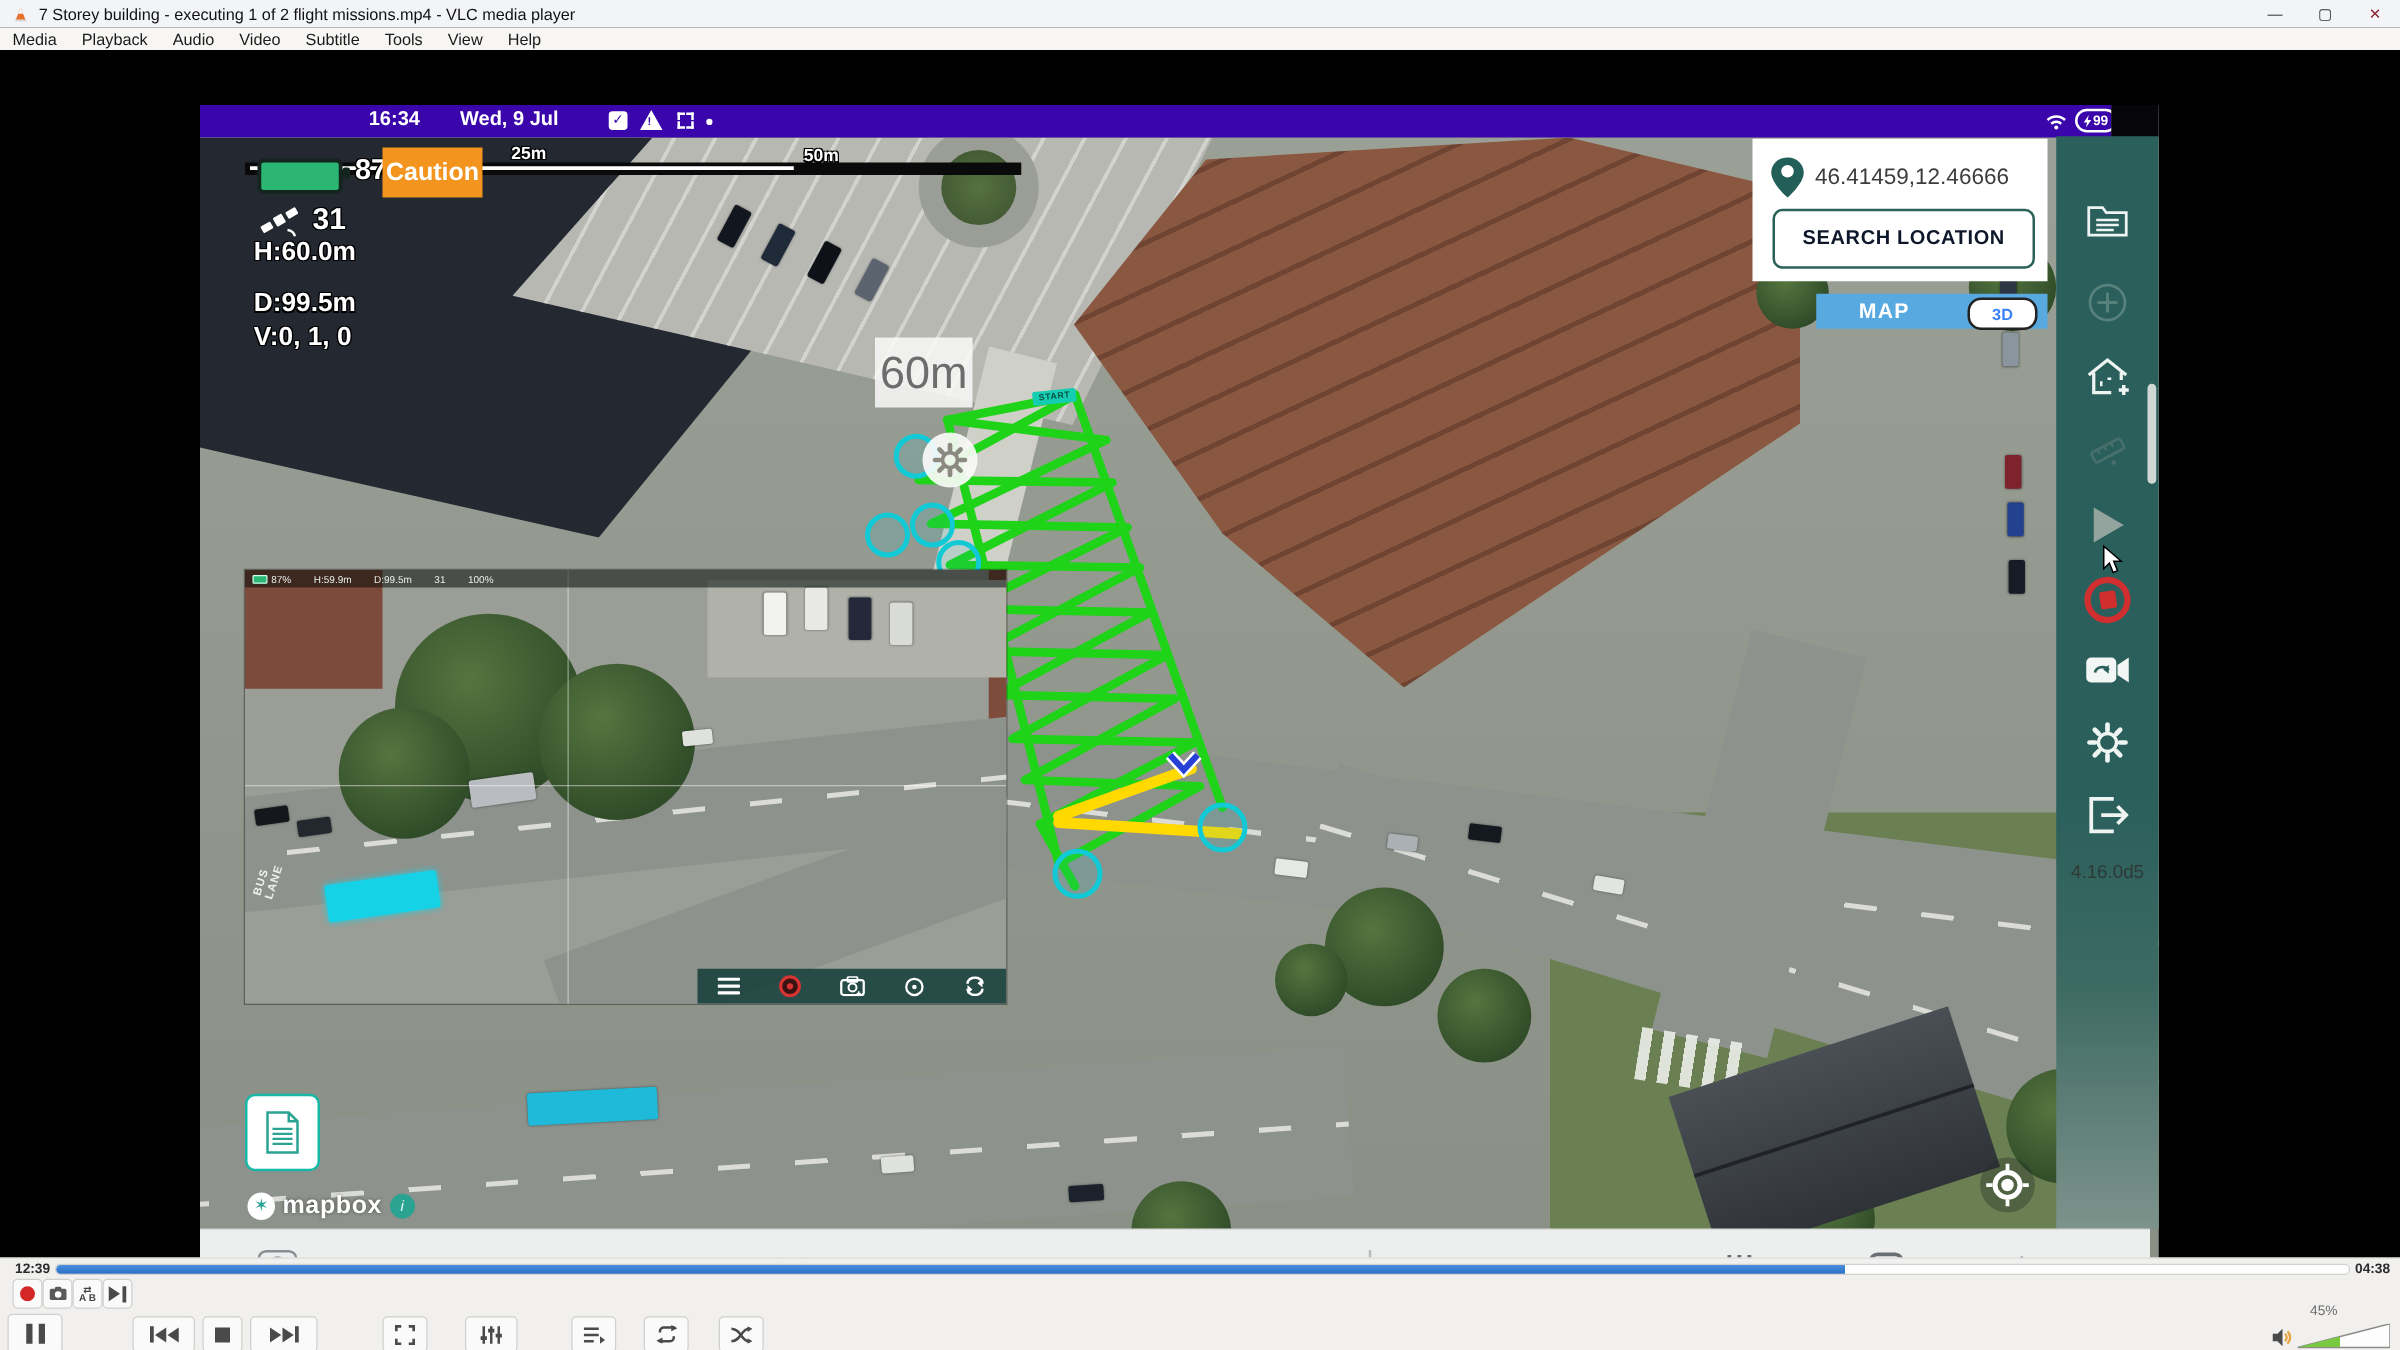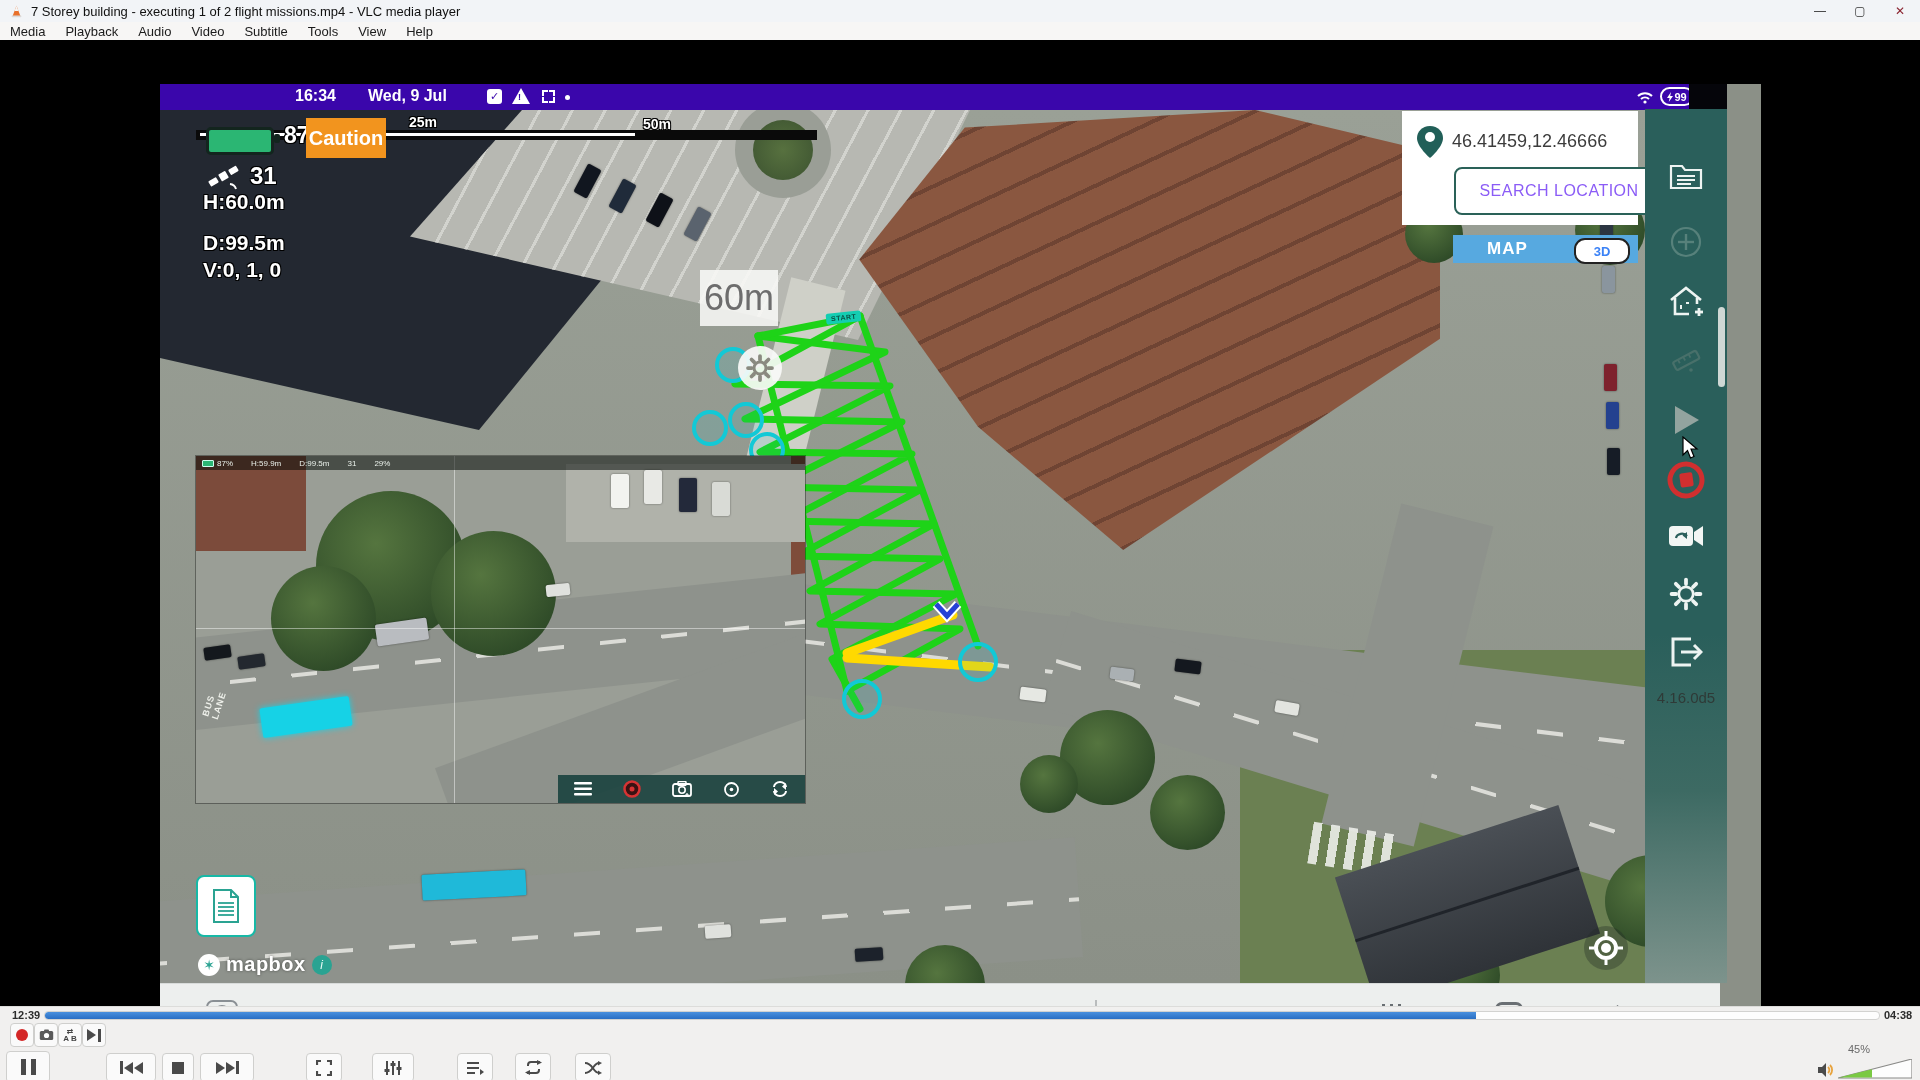--- a/index.html
+++ b/index.html
@@ -9,21 +9,21 @@
   
   .titlebar{left:0;top:0;width:1920px;height:22px;background:#f2f4f7;display:flex;align-items:center;font-size:13px;color:#111;}
   .vlc-cone{width:13px;height:13px;margin:0 8px 0 10px;}
   .win-btns{position:absolute;right:0;top:0;height:22px;display:flex;}
   .win-btn{width:40px;height:22px;display:flex;align-items:center;justify-content:center;font-size:12px;color:#333;}
   .win-btn.close{color:#8a2430;font-weight:bold;}
   .menubar{left:0;top:22px;width:1920px;height:18px;background:#f7f6f5;display:flex;align-items:center;font-size:13px;color:#1b1b1b;}
   .menu-item{padding:0 10px;}
   .videoarea{left:0;top:40px;width:1920px;height:966px;background:#000;}
   
-  .android{left:160px;top:44px;width:1567px;height:960px;background:#8b9087;overflow:hidden;padding-left:34px;}
+  .android{left:160px;top:44px;width:1567px;height:960px;background:#8b9087;overflow:hidden;}
   .statusbar{left:0;top:0;width:1529px;height:26px;background:#3a06ab;color:#fff;}
   .statusbar .t{font-weight:bold;font-size:16px;}
   .sb-corner{left:1529px;top:0;width:38px;height:26px;background:#05050a;}
   .appmap{left:0;top:26px;width:1567px;height:873px;background:linear-gradient(180deg,#9aa096,#8b9087);overflow:hidden;}
   .taskbar{left:0;top:899px;width:1560px;height:61px;background:#edefee;border-top:1px solid #d8dbda;}
   
   .bldg-dark{left:0;top:0;width:580px;height:400px;background:#232831;clip-path:polygon(0 0,100% 0,55% 80%,0 62%);}
   .parking{left:250px;top:0;width:560px;height:230px;background:#b7b8b2;clip-path:polygon(20% 0,100% 0,80% 100%,0 55%);}
   .parking .stalls{position:absolute;inset:0;background:repeating-linear-gradient(118deg,transparent 0 26px,#d9dad5 26px 29px);opacity:.8;}
   .roundabout{left:575px;top:-8px;width:96px;height:96px;border-radius:50%;background:#9a9e96;}
@@ -43,21 +43,21 @@
   .ruler:after{content:"";position:absolute;left:4px;top:3px;width:70%;height:3px;background:#fff;}
   .outl{color:#fff;font-weight:bold;text-shadow:-1px -1px 0 #000,1px -1px 0 #000,-1px 1px 0 #000,1px 1px 0 #000;}
   .batt{left:46px;top:43px;width:62px;height:22px;border:3px solid #13251e;border-radius:5px;background:#2bb673;}
   .batt:after{content:"";position:absolute;right:-9px;top:4px;width:6px;height:9px;background:#13251e;border-radius:2px;}
   .caution{left:146px;top:34px;width:80px;height:40px;background:#f2941e;color:#fff;font-weight:bold;font-size:20px;display:flex;align-items:center;justify-content:center;}
   .dji{left:656px;top:29px;width:287px;height:31px;background:#2c6a61;color:#f2f7f5;font-weight:bold;font-size:19px;letter-spacing:1px;display:flex;align-items:center;justify-content:center;}
   .alt60{left:540px;top:186px;width:78px;height:56px;background:rgba(248,248,246,.88);color:#6d6d6d;font-size:36px;display:flex;align-items:center;justify-content:center;}
   
   .locpanel{left:1242px;top:27px;width:236px;height:114px;background:#fff;}
   .coords{position:absolute;left:50px;top:20px;font-size:18px;color:#3c3c3c;}
-  .searchbtn{position:absolute;left:16px;top:56px;width:206px;height:44px;border:2px solid #2a6158;border-radius:8px;display:flex;align-items:center;justify-content:center;font-size:16px;font-weight:normal;color:#8b5cf6;letter-spacing:.5px;background:#fff;margin-left:36px;}
+  .searchbtn{position:absolute;left:16px;top:56px;width:206px;height:44px;border:2px solid #2a6158;border-radius:8px;display:flex;align-items:center;justify-content:center;font-size:16px;font-weight:bold;color:#0f172a;letter-spacing:.5px;background:#fff;}
   .maprow{left:1293px;top:151px;width:185px;height:28px;background:#57a9e0;display:flex;align-items:center;}
   .maprow .maplbl{flex:0 0 auto;margin-left:34px;color:#fff;font-weight:bold;font-size:17px;letter-spacing:1px;}
   .pill3d{position:absolute;right:8px;top:3px;width:52px;height:22px;background:#fff;border:2px solid #222;border-radius:11px;display:flex;align-items:center;justify-content:center;font-size:13px;font-weight:bold;color:#3b82f6;}
   
   .pip{left:36px;top:372px;width:609px;height:347px;background:#9a9e96;overflow:hidden;box-shadow:0 0 0 1px rgba(0,0,0,.35);}
   .pipstrip{position:absolute;left:0;top:0;width:100%;height:14px;background:rgba(8,12,10,.55);color:#e8efe9;font-size:8px;display:flex;align-items:center;gap:18px;padding-left:6px;}
   .pipbatt{width:10px;height:5px;background:#2bb673;border:1px solid #cfe;border-radius:1px;}
   .piptool{position:absolute;left:362px;top:319px;width:247px;height:28px;background:rgba(23,64,60,.88);display:flex;align-items:center;justify-content:space-around;}
   .xhair-v{position:absolute;left:258px;top:0;bottom:0;width:1px;background:rgba(255,255,255,.45);}
   .xhair-h{position:absolute;left:0;right:0;top:172px;height:1px;background:rgba(255,255,255,.45);}
@@ -313,21 +313,21 @@
         <div class="xhair-v"></div>
         <div class="xhair-h"></div>
         <div class="pipstrip">
           <span style="display:flex;align-items:center;gap:3px;">
               <i class="pipbatt"></i>
               <span>87%</span>
             </span>
           <span>H:59.9m</span>
           <span>D:99.5m</span>
           <span>31</span>
-          <span>29%</span>
+          <span>100%</span>
         </div>
         <div class="piptool">
           <svg width="18" height="14" viewBox="0 0 18 14">
               <g fill="#fff">
                 <rect y="0" width="18" height="2.6" rx="1"></rect>
                 <rect y="5.5" width="18" height="2.6" rx="1"></rect>
                 <rect y="11" width="18" height="2.6" rx="1"></rect>
               </g>
             </svg>
           <svg width="18" height="18" viewBox="0 0 18 18">

